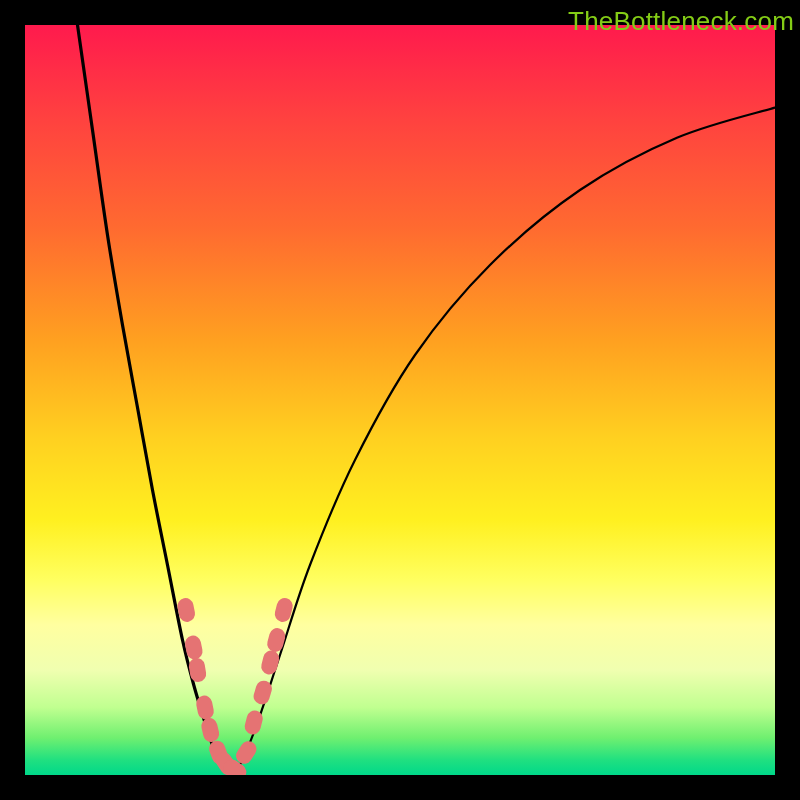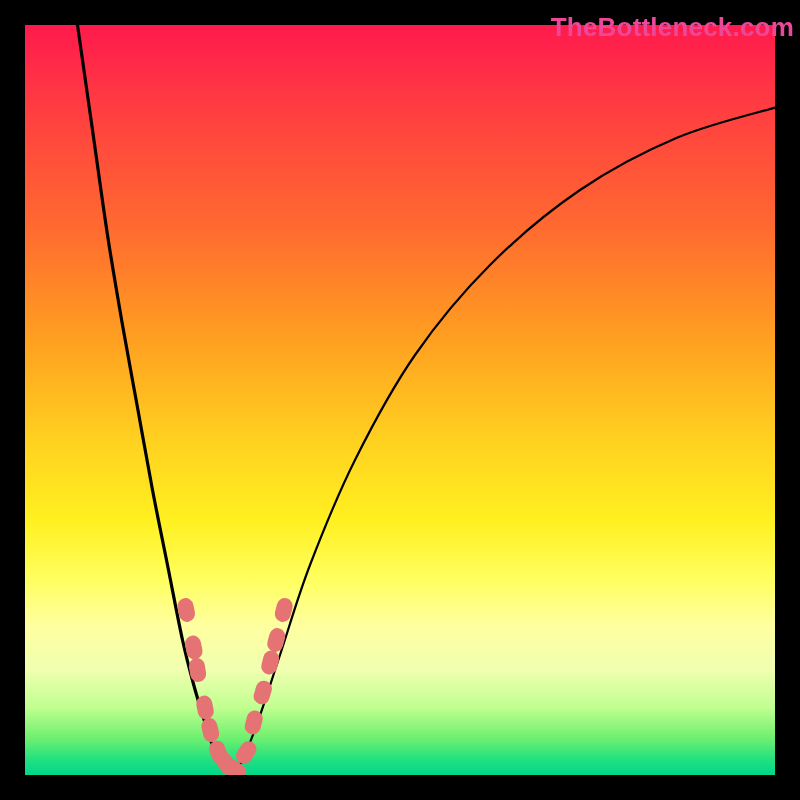--- a/index.html
+++ b/index.html
@@ -35,25 +35,25 @@
       #ffffa0 80%,
       #f0ffb0 86%,
       #c0ff90 91%,
       #70f070 95%,
       #20e080 98%,
       #00d88a 100%
     );
   }
   .watermark {
     position: absolute;
-    top: 12px;
+    top: 6px;
     right: 6px;
-    color: #ec4899;
+    color: #84cc16;
     font-size: 26px;
-    font-weight: 700;
+    font-weight: 400;
     letter-spacing: 0.2px;
     z-index: 5;
     user-select: none;
   }
   svg.curves {
     position: absolute;
     left: 25px;
     top: 25px;
     width: 750px;
     height: 750px;

